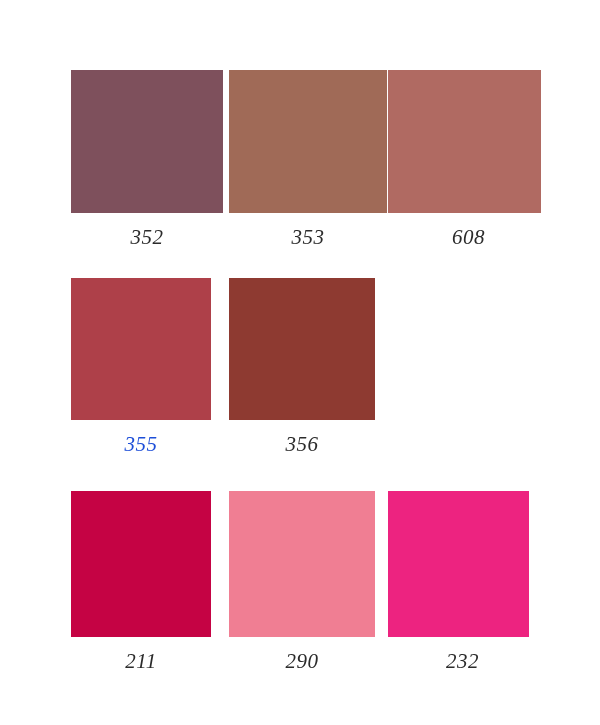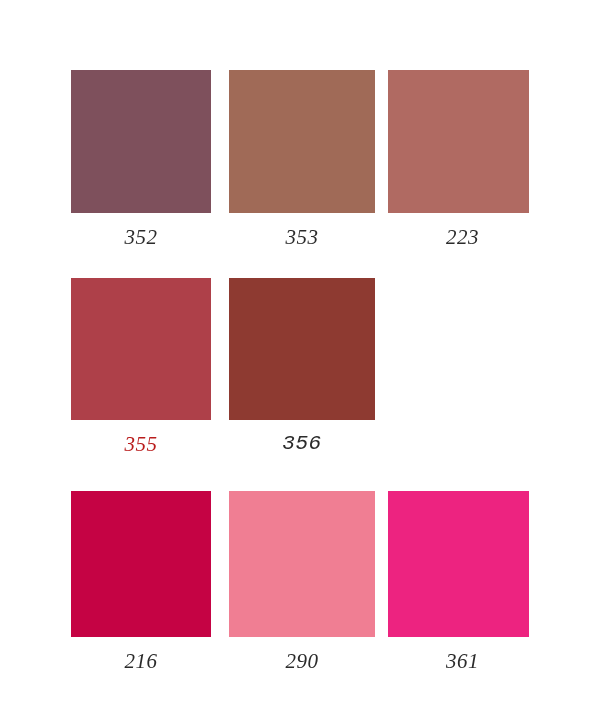--- a/index.html
+++ b/index.html
@@ -57,21 +57,21 @@
     color: #2b2b2b;
     white-space: nowrap;
   }
 
   
   .col-0 { left: 71px;  width: 140px; }
   .col-1 { left: 229px; width: 146px; }
   .col-2 { left: 388px; width: 141px; }
 
   
-  .row-0 { top: 70px;  height: 143px; }
+  .row-0 { top: 70px;  height: 143px; padding-left: 12px; }
   .row-1 { top: 278px; height: 142px; }
   .row-2 { top: 491px; height: 146px; }
 
   .row-0 .swatch-label { top: 155px; }
   .row-1 .swatch-label { top: 154px; }
   .row-2 .swatch-label { top: 158px; }
 
   
   .nudge-right-4 { margin-left: 4px; }
 </style>
@@ -86,43 +86,43 @@
       <div class="swatch-label" style="color: rgb(43, 43, 43);">352</div>
     </div>
 
     <div class="swatch-cell row-0 col-1">
       <div class="swatch-chip" style="background: rgb(160, 106, 87);"></div>
       <div class="swatch-label" style="color: rgb(43, 43, 43);">353</div>
     </div>
 
     <div class="swatch-cell row-0 col-2">
       <div class="swatch-chip" style="background: rgb(176, 106, 98);"></div>
-      <div class="swatch-label nudge-right-4" style="color: rgb(43, 43, 43);">223</div>
+      <div class="swatch-label nudge-right-4" style="color: rgb(43, 43, 43);">608</div>
     </div>
 
     <div class="swatch-cell row-1 col-0">
       <div class="swatch-chip" style="background: rgb(174, 64, 73);"></div>
-      <div class="swatch-label" style="color: #b91c1c;">355</div>
+      <div class="swatch-label" style="color: #1d4ed8;">355</div>
     </div>
 
     <div class="swatch-cell row-1 col-1">
       <div class="swatch-chip" style="background: rgb(142, 58, 49);"></div>
-      <div class="swatch-label" style="color: rgb(43, 43, 43); font-family: Liberation Mono, monospace;">356</div>
+      <div class="swatch-label" style="color: rgb(43, 43, 43);">356</div>
     </div>
 
 
     <div class="swatch-cell row-2 col-0">
       <div class="swatch-chip" style="background: rgb(197, 3, 68);"></div>
-      <div class="swatch-label" style="color: rgb(43, 43, 43);">216</div>
+      <div class="swatch-label" style="color: rgb(43, 43, 43);">211</div>
     </div>
 
     <div class="swatch-cell row-2 col-1">
       <div class="swatch-chip" style="background: rgb(240, 126, 147);"></div>
       <div class="swatch-label" style="color: rgb(43, 43, 43);">290</div>
     </div>
 
     <div class="swatch-cell row-2 col-2">
       <div class="swatch-chip" style="background: rgb(237, 35, 128);"></div>
-      <div class="swatch-label nudge-right-4" style="color: rgb(43, 43, 43);">361</div>
+      <div class="swatch-label nudge-right-4" style="color: rgb(43, 43, 43);">232</div>
     </div>
 
   </div>
 </div>
 
 </body></html>

